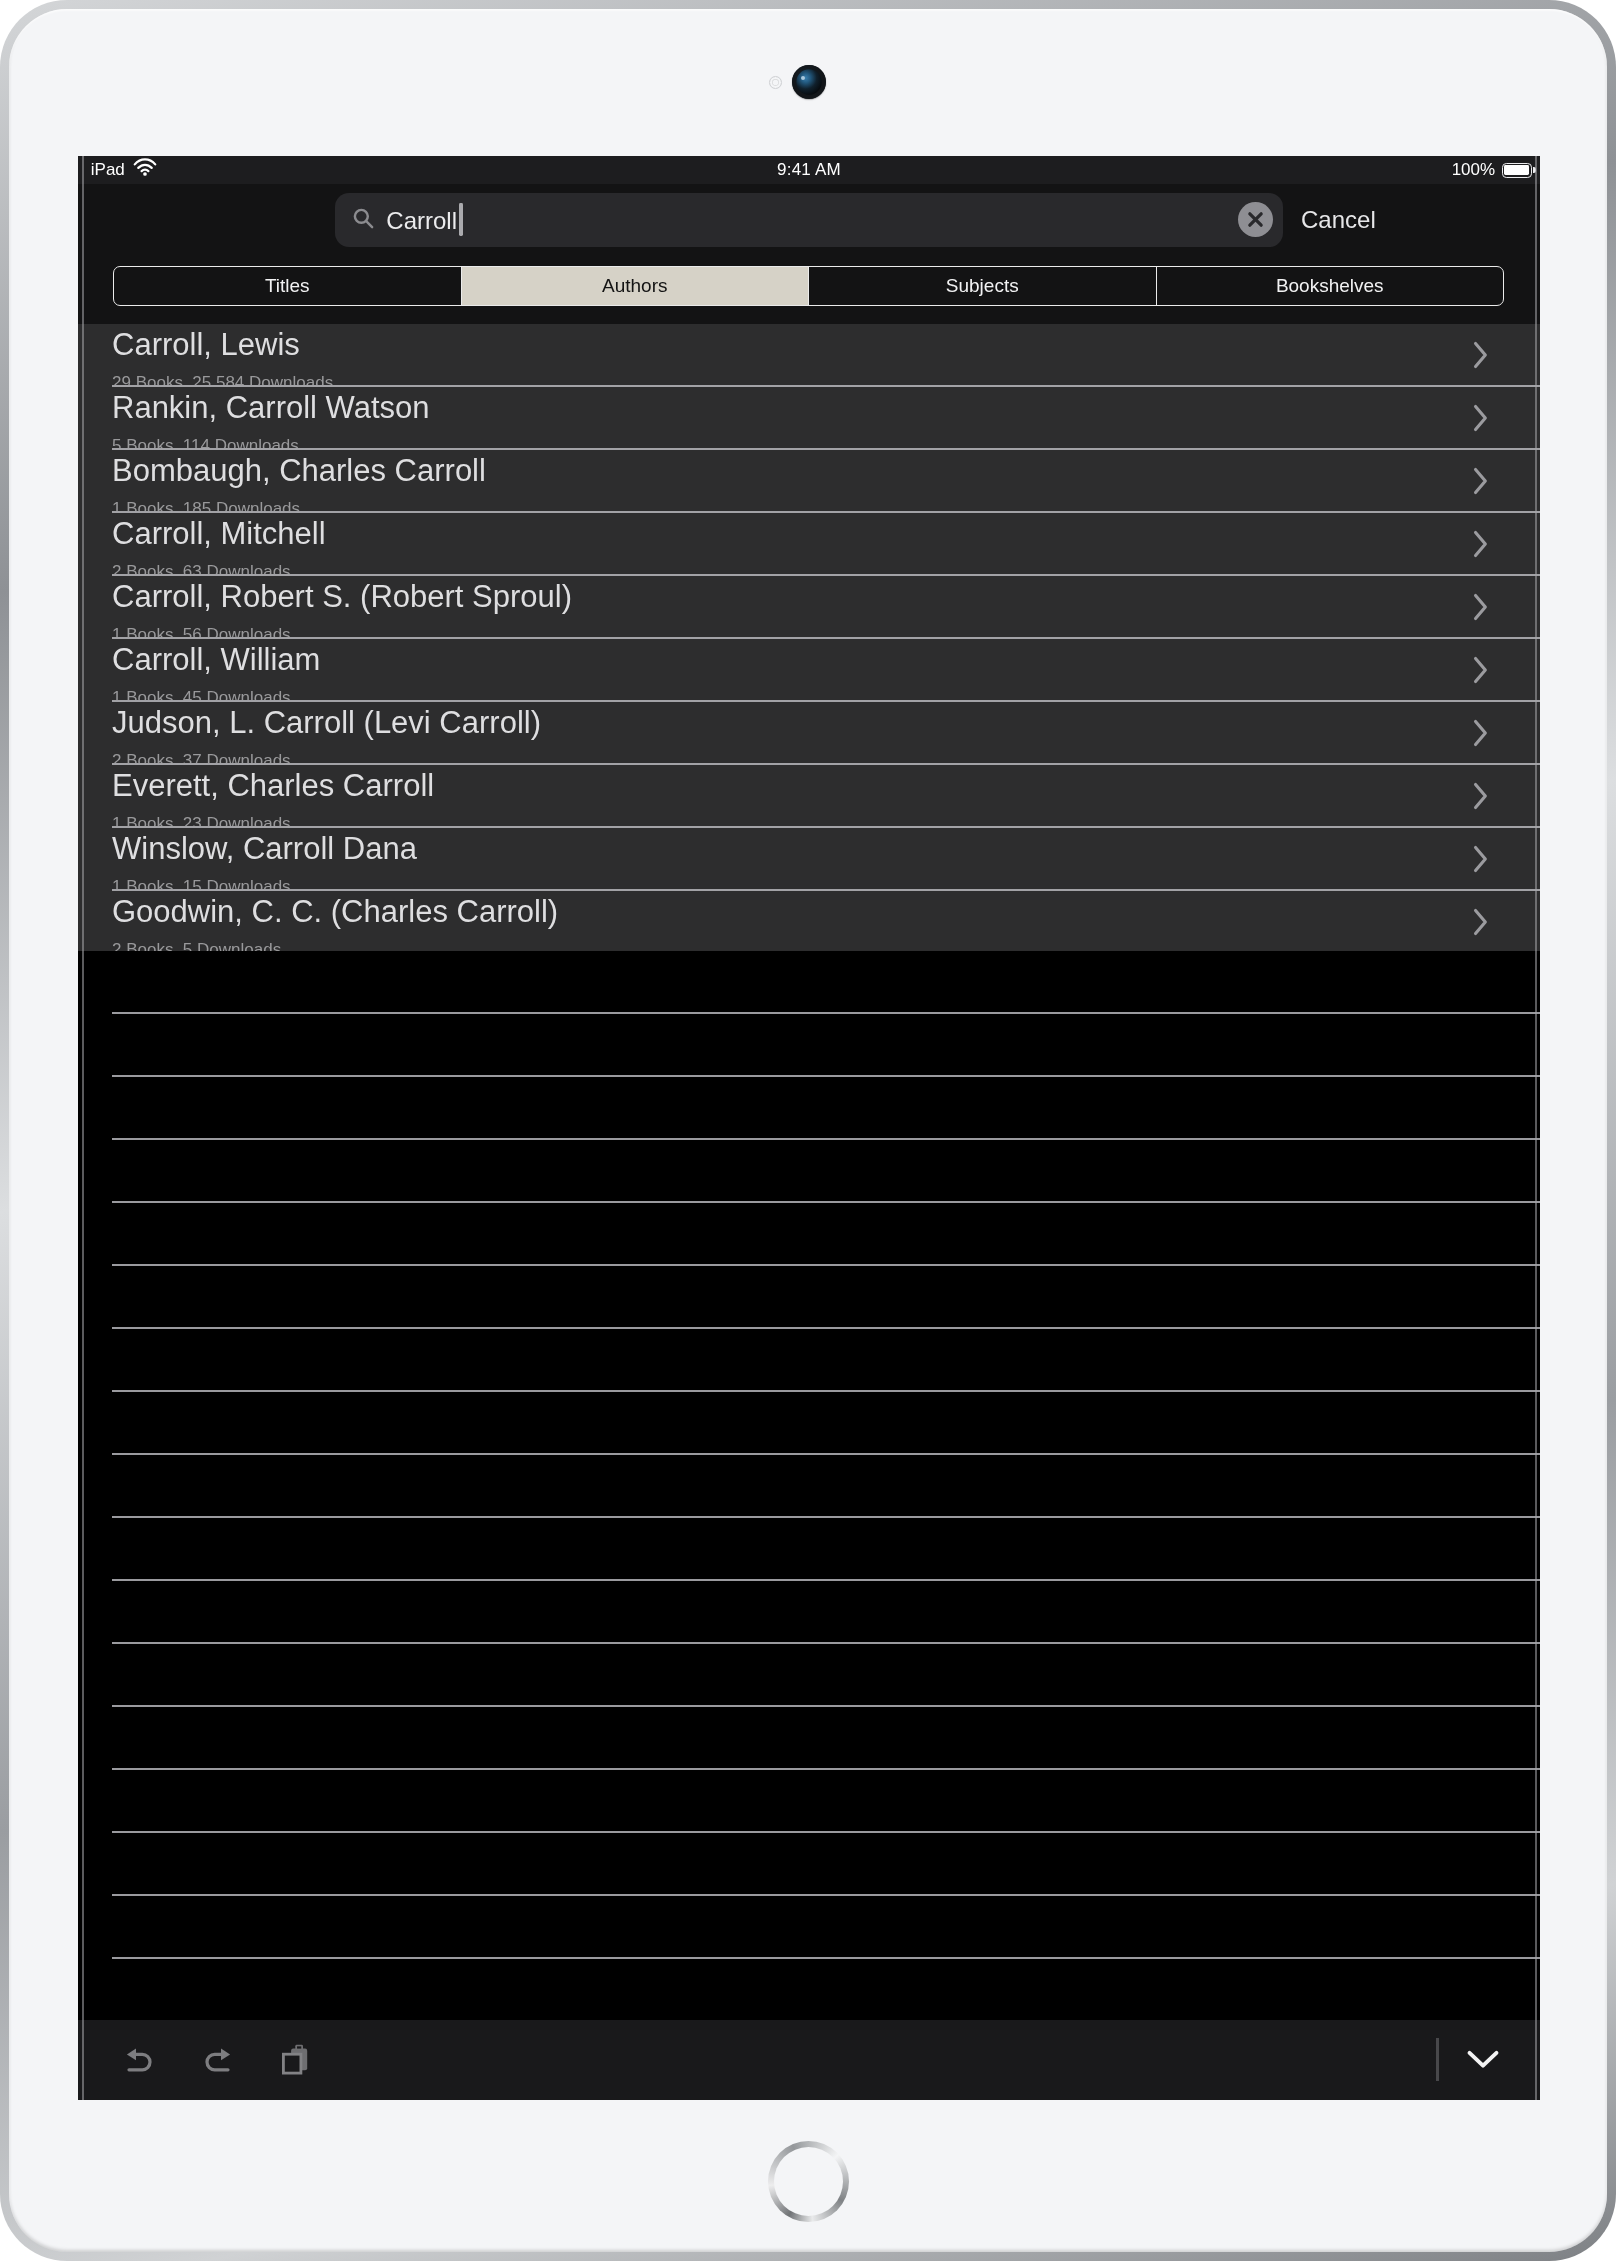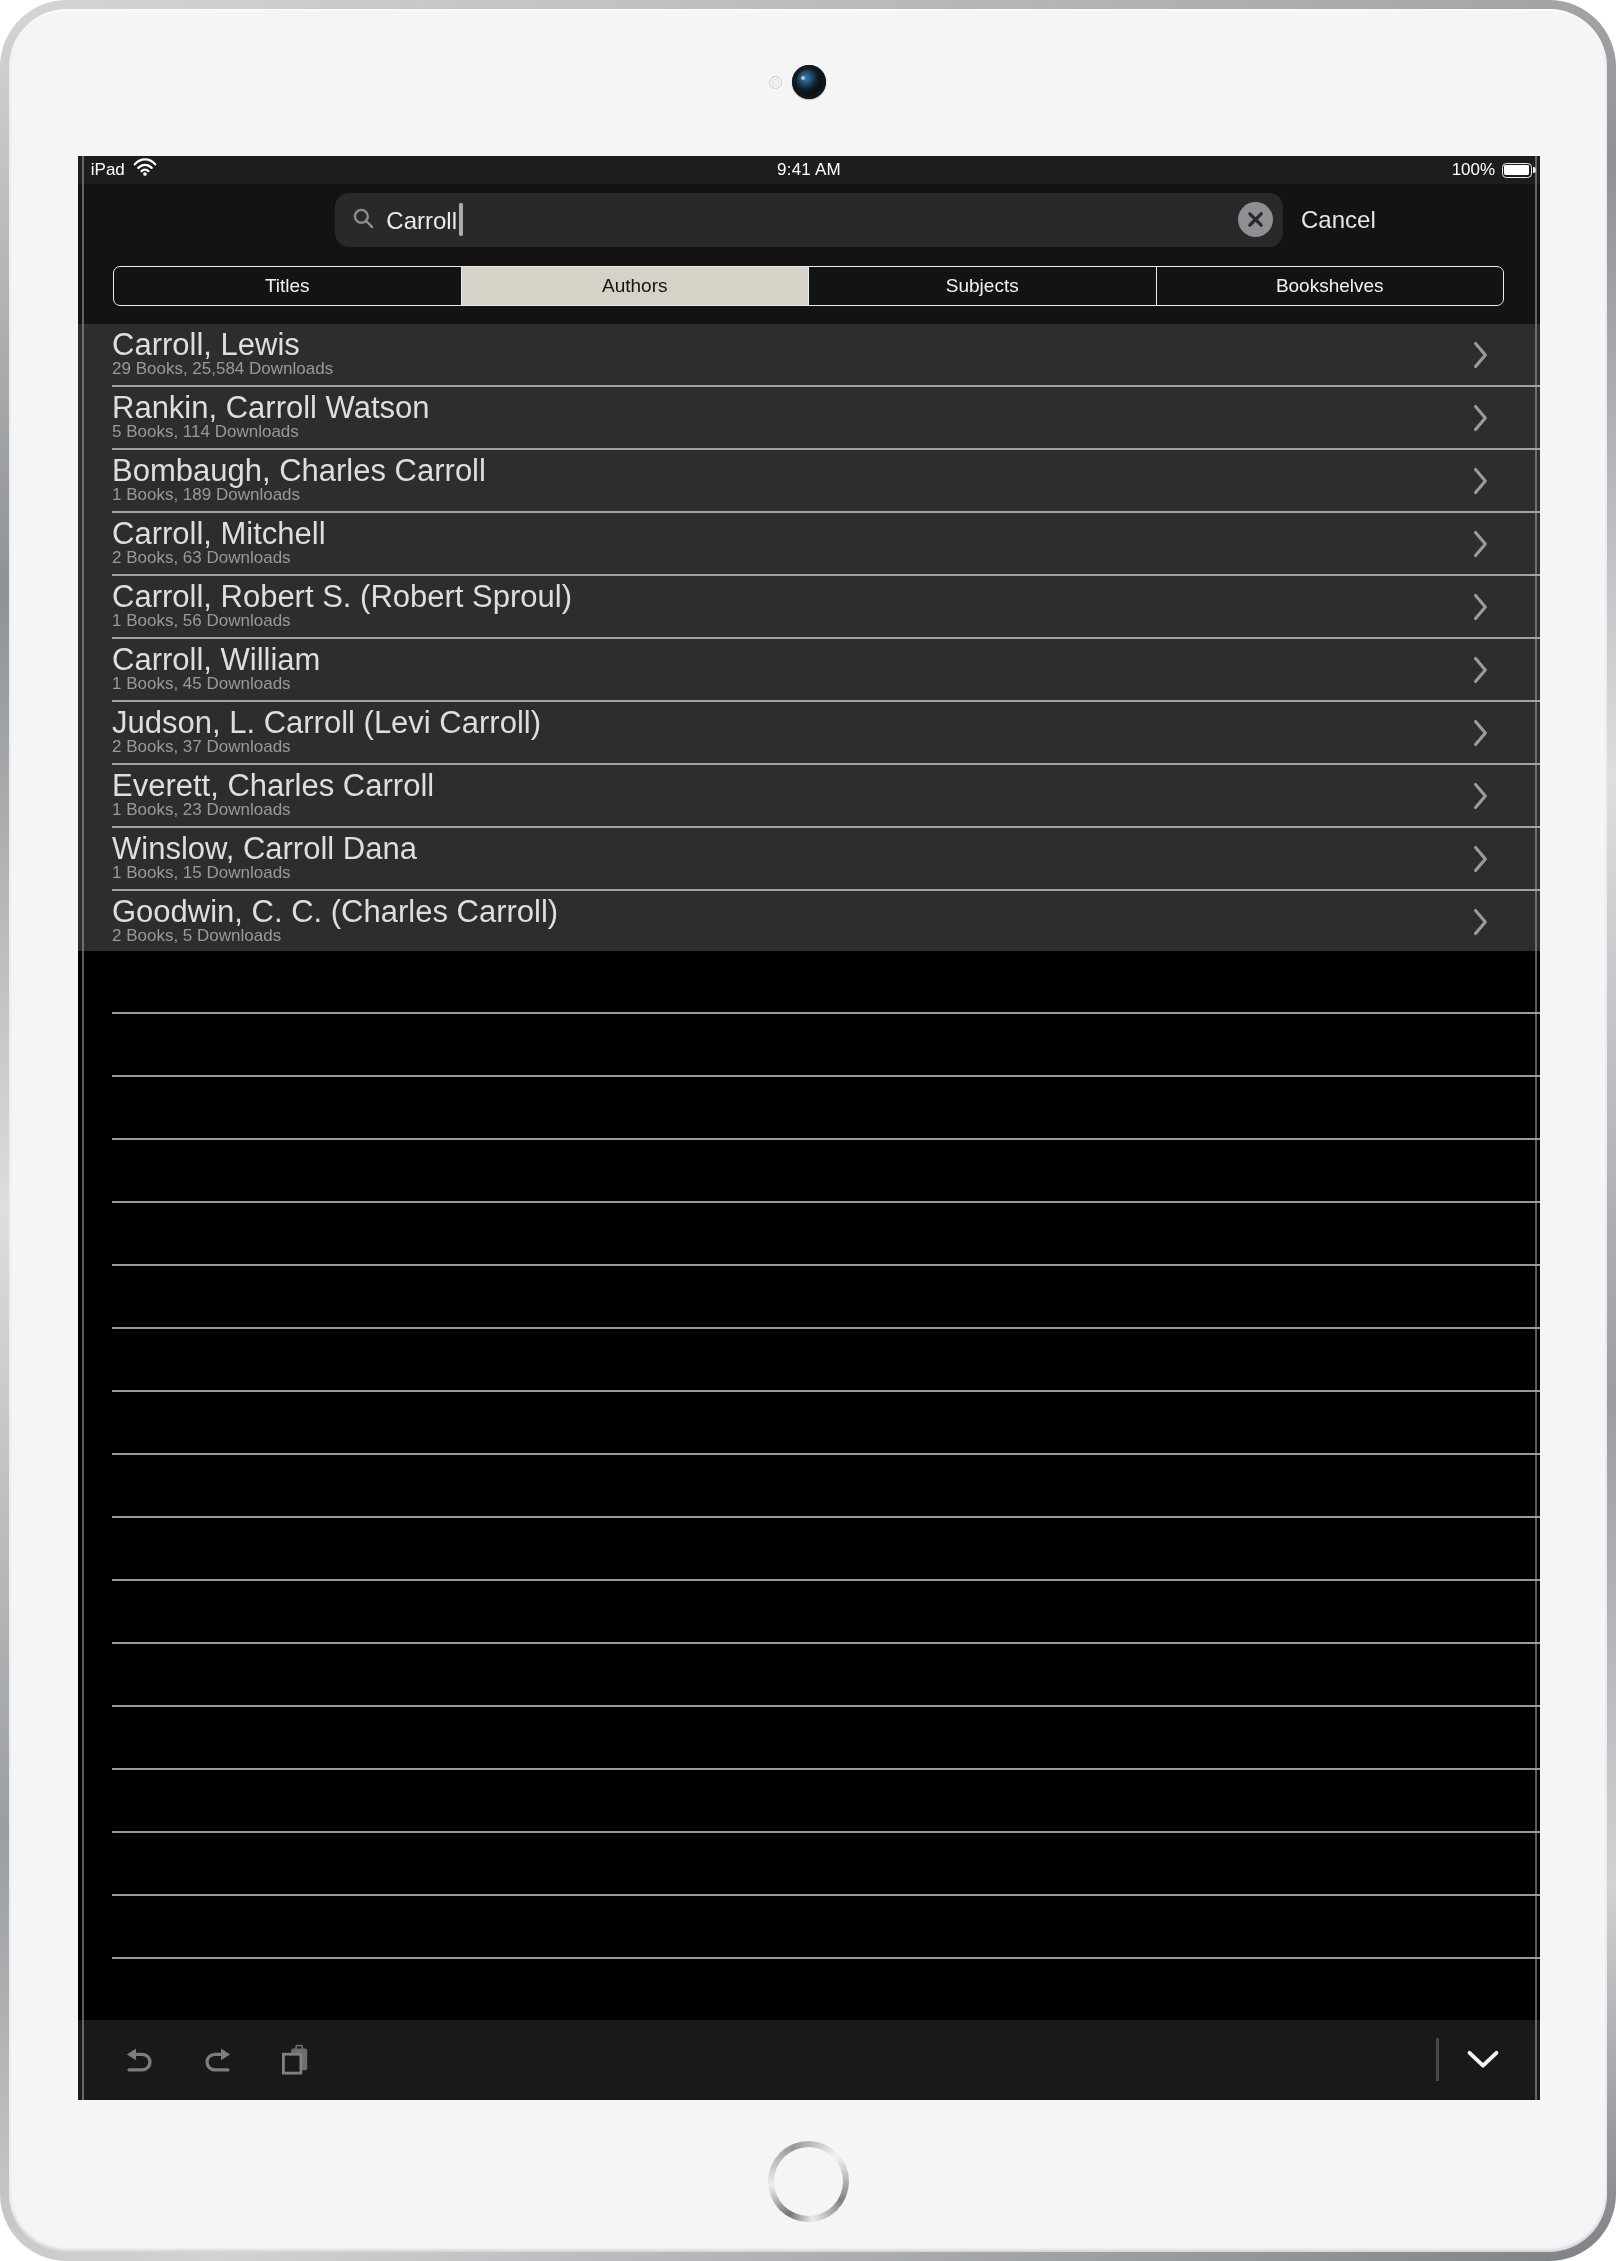--- a/index.html
+++ b/index.html
@@ -53,21 +53,21 @@
   .seg{flex:1 1 0;display:flex;align-items:center;justify-content:center;font-size:19px;color:#f2f2f3;}
   .seg + .seg{border-left:1.8px solid #ebebeb;}
   .seg.selected{color:#141414;}
 
   
   .list{position:absolute;left:0;top:168px;right:0;}
   .list::before{content:'';position:absolute;left:0;right:0;top:0;height:2.1px;background:#a2a2a6;}
   .row{position:relative;height:63px;background:#2d2d2e;padding:7.8px 85px 0 34px;}
   .row::after{content:'';position:absolute;left:34px;right:0;bottom:0;height:2.1px;background:#a2a2a6;}
   .row-title{font-size:31px;line-height:26px;color:#dedee0;white-space:nowrap;}
-  .row-meta{font-size:17px;line-height:18.4px;margin-top:2px;color:#99999b;white-space:nowrap;}
+  .row-meta{font-size:17px;line-height:18.4px;margin-top:16px;color:#99999b;white-space:nowrap;}
   .row-chevron{position:absolute;right:51px;top:50%;transform:translateY(-50%);}
 
   
   .empty-area{position:absolute;left:0;top:795px;right:0;height:1069px;background:#000;}
   .empty-area::after{content:'';position:absolute;left:34px;right:0;top:0;bottom:0;
     background:repeating-linear-gradient(to bottom,transparent 0px,transparent 61px,#9a9a9e 61px,#9a9a9e 63px);}
 
   
   .toolbar{position:absolute;left:0;right:0;top:1864px;height:80px;background:#19191b;}
   .tb-icons{position:absolute;left:44px;top:0;height:80px;display:flex;align-items:center;gap:43px;}
@@ -157,21 +157,21 @@
     <div class="row-title">Rankin, Carroll Watson</div>
     <div class="row-meta">5 Books, 114 Downloads</div>
     <span class="row-chevron">
       <svg width="15.6" height="28" viewBox="0 0 22 40">
         <path d="M3.5 3.5 L17.5 20 L3.5 36.5" stroke="#9b9b9f" stroke-width="4.4" fill="none" stroke-linecap="round" stroke-linejoin="round"></path>
       </svg>
     </span>
   </div>
         <div class="row">
     <div class="row-title">Bombaugh, Charles Carroll</div>
-    <div class="row-meta">1 Books, 189 Downloads</div>
+    <div class="row-meta">1 Books, 185 Downloads</div>
     <span class="row-chevron">
       <svg width="15.6" height="28" viewBox="0 0 22 40">
         <path d="M3.5 3.5 L17.5 20 L3.5 36.5" stroke="#9b9b9f" stroke-width="4.4" fill="none" stroke-linecap="round" stroke-linejoin="round"></path>
       </svg>
     </span>
   </div>
         <div class="row">
     <div class="row-title">Carroll, Mitchell</div>
     <div class="row-meta">2 Books, 63 Downloads</div>
     <span class="row-chevron">

